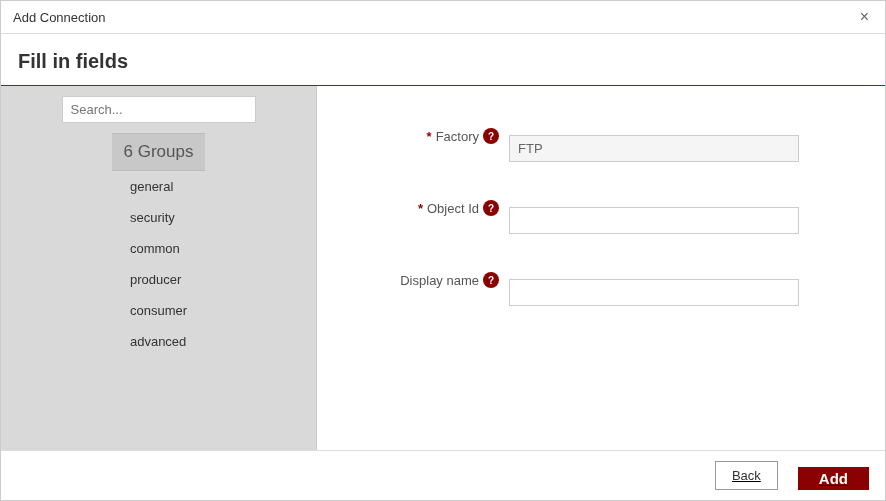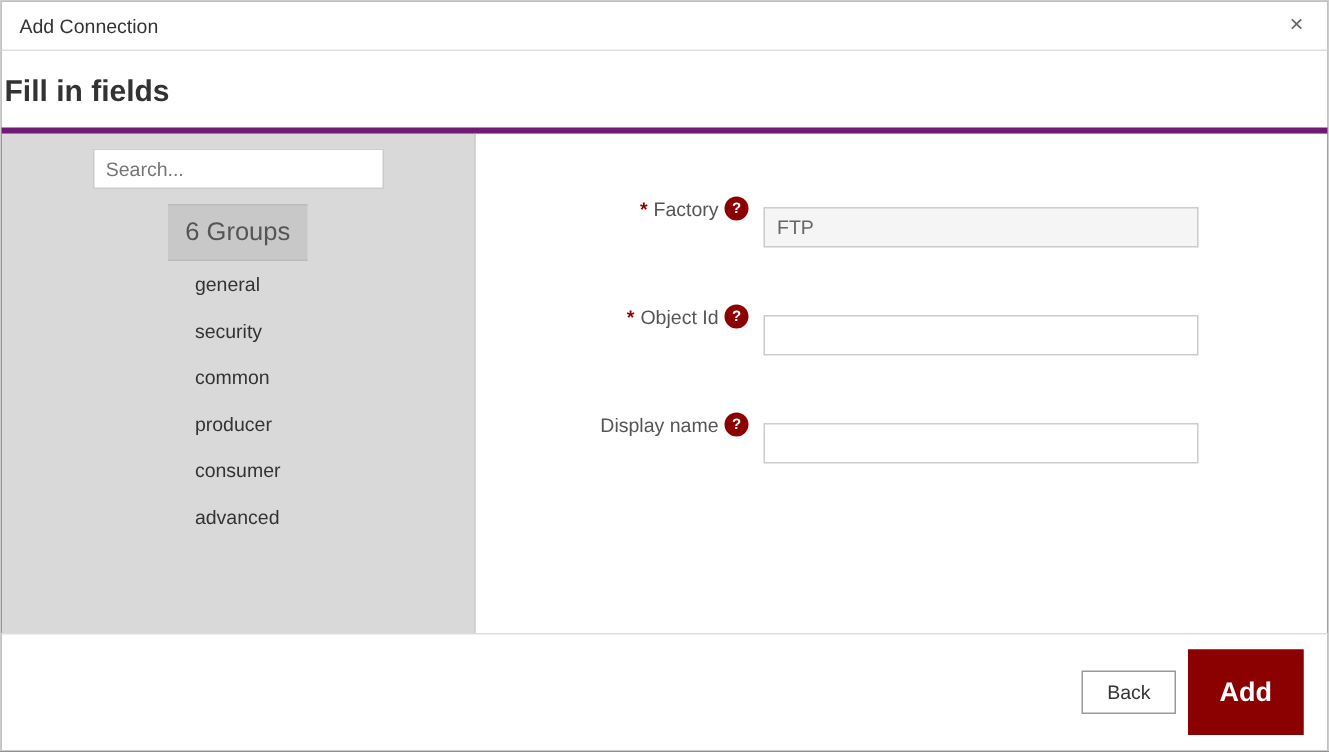--- a/index.html
+++ b/index.html
@@ -9,21 +9,21 @@
       background: #f0f0f0;
       display: flex;
       align-items: center;
       justify-content: center;
       width: 886px;
       height: 501px;
     }
     .dialog {
       width: 886px;
       height: 501px;
-      background: #7f1d1d;
+      background: #c4b5fd;
       border: 1px solid #ccc;
       display: flex;
       flex-direction: column;
     }
     .dialog-titlebar {
       display: flex;
       align-items: center;
       justify-content: space-between;
       padding: 8px 12px;
       background: #fff;
@@ -36,22 +36,22 @@
     .close-btn {
       background: none;
       border: none;
       cursor: pointer;
       font-size: 16px;
       color: #666;
       line-height: 1;
       padding: 0 4px;
     }
     .dialog-header {
-      padding: 16px 16px 12px 2px;
-      border-bottom: 4px solid #701a75;
+      padding: 16px 16px 12px 17px;
+      border-bottom: 1px solid #701a75;
       background: #fff;
     }
     .dialog-header h2 {
       font-size: 20px;
       font-weight: bold;
       color: #333;
     }
     .dialog-body {
       display: flex;
       flex: 1;
@@ -145,37 +145,38 @@
       color: #333;
       margin-top: 25px;
     }
     .field-input[readonly], .field-input.readonly {
       background: #f5f5f5;
       color: #666;
     }
     .dialog-footer {
       display: flex;
       justify-content: flex-end;
-      align-items: center;
-      gap: 8px;
+      align-items: flex-end;
+      gap: 20px;
       padding: 10px 16px;
       border-top: 1px solid #ddd;
       background: #fff;
+      text-decoration: underline;
     }
     .btn-back {
       padding: 6px 16px;
       font-size: 13px;
       background: #fff;
       border: 1px solid #999;
       cursor: pointer;
       color: #333;
     }
     .btn-add {
-      padding: 17px 20px;
-      font-size: 18px;
+      padding: 2px 20px;
+      font-size: 15px;
       background: #8b0000;
       border: 1px solid #8b0000;
       color: #fff;
       cursor: pointer;
       font-weight: bold;
     }
   </style>
 </head>
 <body>
 

